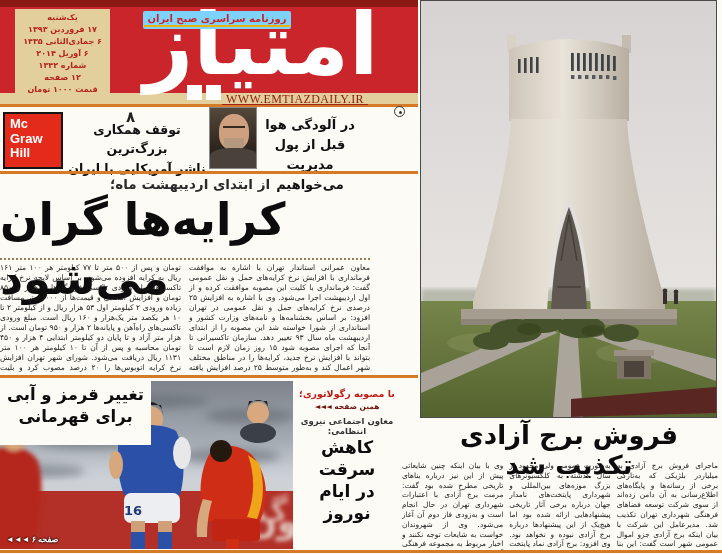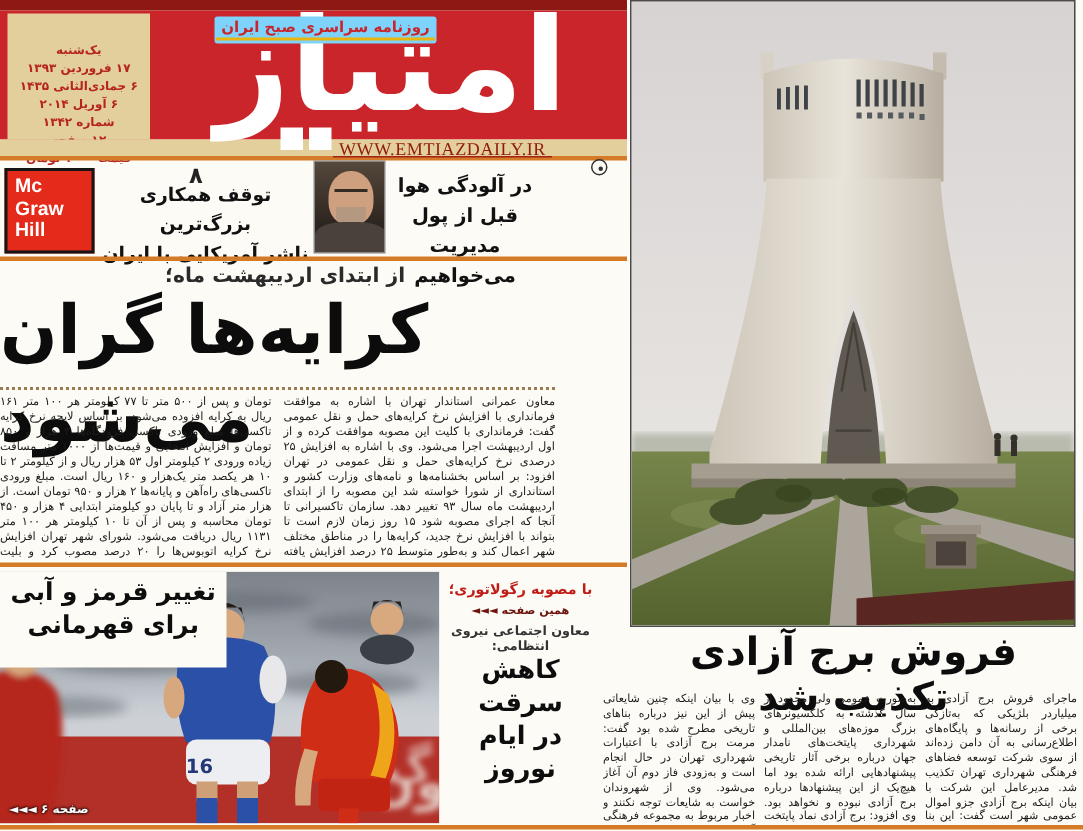--- a/index.html
+++ b/index.html
@@ -4,22 +4,22 @@
 <style>
   html,body{margin:0;padding:0;background:#e8e8e8;}
   body{font-family:"DejaVu Sans", sans-serif;}
   .page{position:relative;width:722px;height:554px;background:#fdfbf6;overflow:hidden;margin:0 auto;direction:rtl;}
   .abs{position:absolute;box-sizing:border-box;}
   .pre{white-space:pre-line;}
 
   
   .top-strip{left:0;top:0;width:418px;height:7px;background:#8c1a12;}
   .red-band{left:0;top:7px;width:418px;height:86px;background:#c9252a;}
-  .date-block{left:5px;top:9px;width:95px;height:84px;background:#e3cf9b;color:#b5241f;
-    font-size:8px;line-height:1.5;font-weight:bold;text-align:center;padding-top:19px;}
+  .date-block{left:15px;top:9px;width:95px;height:84px;background:#e3cf9b;color:#b5241f;
+    font-size:8px;line-height:1.5;font-weight:bold;text-align:center;padding-top:3px;}
   .cream-strip{left:0;top:93px;width:418px;height:12px;background:#e3cf9b;}
   .logotype{left:104px;top:-6px;width:314px;height:100px;display:flex;align-items:center;justify-content:center;
     color:#ffffff;font-size:86px;font-weight:bold;line-height:1;z-index:2;letter-spacing:-3px;}
   .logo-sq{width:15px;height:15px;background:#ffffff;top:85px;z-index:3;}
   .tagline-box{left:143px;top:11px;width:148px;height:18px;background:#7dd3fc;border-radius:2px;
     display:flex;align-items:center;justify-content:center;z-index:4;}
   .tagline-box span{color:#c9252a;font-weight:bold;font-size:10px;border-bottom:2px solid #e9b40c;padding:0 4px 1px;}
   .website{left:222px;top:92px;width:146px;height:13px;direction:ltr;text-align:center;color:#8f1a10;
     font-family:"Liberation Serif", serif;font-weight:normal;font-size:12px;letter-spacing:.4px;
     border-bottom:1.5px solid #a02218;z-index:4;}
@@ -48,21 +48,21 @@
   .dotted-rule{left:0;top:258px;width:370px;height:0;border-top:2px dotted #9a7b52;}
   .lead-cols{left:0;top:263px;width:370px;height:110px;display:flex;gap:8px;overflow:hidden;}
   .lead-cols .col{flex:1;font-size:7.6px;line-height:10px;text-align:justify;color:#1b1b1b;}
 
   
   .football{left:0;top:381px;width:293px;height:168px;overflow:hidden;}
   .football svg{position:absolute;left:0;top:0;}
   .fb-textbox{position:absolute;left:0;top:0;width:151px;height:64px;background:#fdfbf6;text-align:center;padding-top:3px;box-sizing:border-box;}
   .fb-kicker{color:#8d2016;font-size:10px;font-weight:bold;}
   .fb-headline{font-size:16.5px;font-weight:bold;color:#0d0d0d;line-height:1.35;}
-  .fb-caption{position:absolute;left:6px;bottom:5px;color:#fff;font-size:8px;font-weight:bold;text-shadow:0 0 2px #000,0 0 2px #000;}
+  .fb-caption{position:absolute;left:6px;bottom:5px;color:#fff;font-size:8px;font-weight:bold;text-shadow:0 0 2px #000,0 0 2px #000;font-family:Liberation Serif, serif;}
 
   
   .telecom-block{left:296px;top:388px;width:102px;height:174px;text-align:center;}
   .mid-kicker{color:#c01d18;font-size:9.5px;font-weight:bold;}
   .mid-headline{font-size:19px;font-weight:bold;color:#0d0d0d;line-height:1.25;margin-top:1px;}
   .mid-note{font-size:7.5px;color:#6d140f;font-weight:bold;margin-top:3px;}
   .mid-kicker2{color:#333;font-size:8.5px;font-weight:bold;margin-top:5px;}
   .mid-headline2{font-size:17px;font-weight:bold;color:#0d0d0d;line-height:1.3;}
 
   

